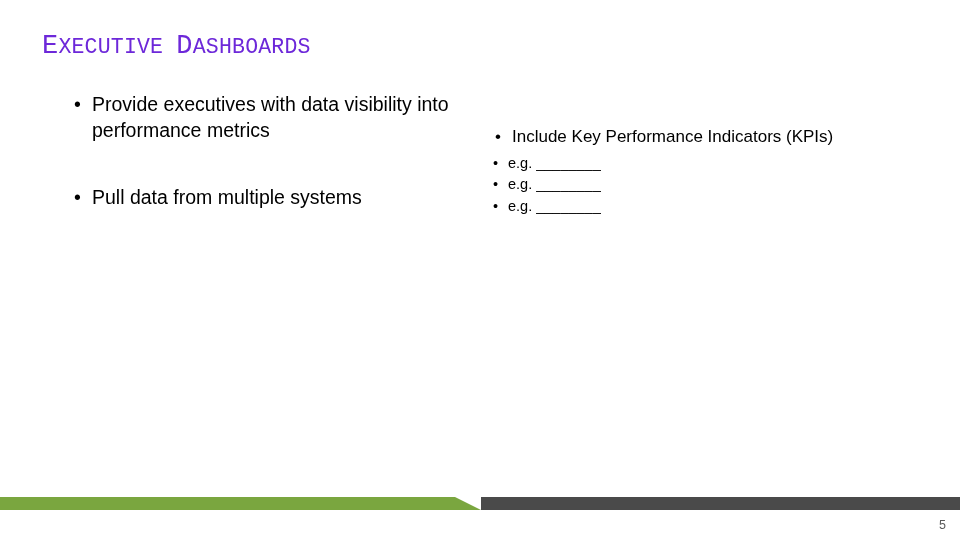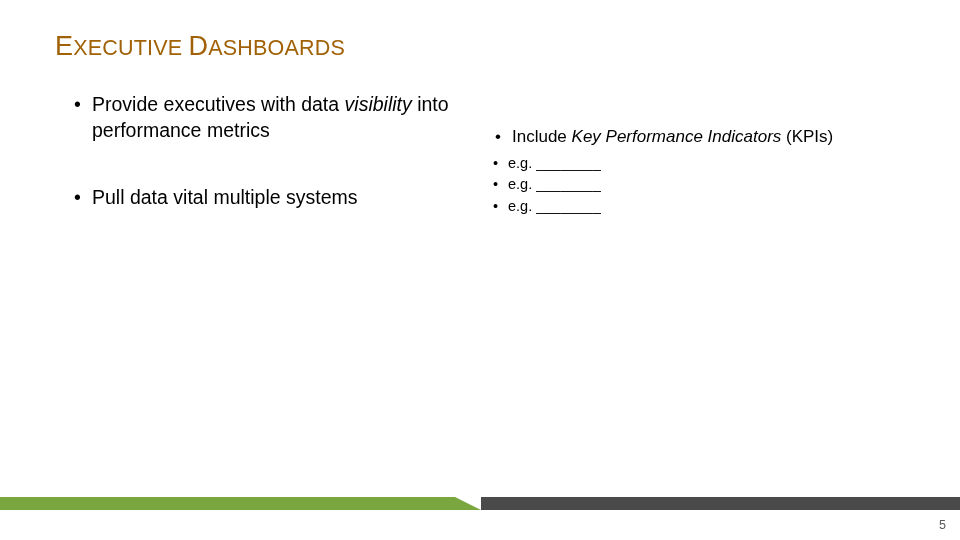--- a/index.html
+++ b/index.html
@@ -15,26 +15,27 @@
     overflow: hidden;
     position: relative;
   }
   .slide {
     position: relative;
     width: 960px;
     height: 540px;
   }
   .title {
     position: absolute;
-    left: 55px;
+    left: 42px;
     top: 31px;
     font-size: 27px;
-    color: #a16207;
+    color: #6d28d9;
     letter-spacing: 0.2px;
     white-space: nowrap;
+    font-family: Liberation Mono, monospace;
   }
   .title .small-caps-first {
     font-size: 27px;
   }
   .title .small-caps-rest {
     font-size: 21.5px;
   }
   .col-left {
     position: absolute;
     left: 70px;
@@ -96,21 +97,20 @@
     line-height: 1.5;
   }
   ul.lvl3 > li::before {
     content: "\2022";
     position: absolute;
     left: 3px;
     top: 0;
     font-size: 14.5px;
   }
   .ital {
-    font-style: italic;
   }
   .gap-left {
     height: 42px;
   }
   .gap-block {
     height: 28px;
   }
   .indent2 {
     margin-left: 30px;
   }
@@ -159,21 +159,21 @@
   <div class="title">
     <span class="small-caps-first">E</span><span class="small-caps-rest">XECUTIVE</span><span class="small-caps-rest"> </span><span class="small-caps-first">D</span><span class="small-caps-rest">ASHBOARDS</span>
   </div>
 
   <div class="col-left">
     <ul class="lvl1">
       <li><span>Provide executives with data </span><span class="ital">visibility</span><span> into performance metrics</span></li>
     </ul>
     <div class="gap-left"></div>
     <ul class="lvl1">
-      <li><span>Pull data vital multiple systems</span></li>
+      <li><span>Pull data from multiple systems</span></li>
     </ul>
   </div>
 
   <div class="col-right">
 
 
     <div class="gap-block"></div>
 
     <ul class="lvl2 indent2">
       <li><span>Include </span><span class="ital">Key Performance Indicators</span><span> (KPIs)</span></li>

